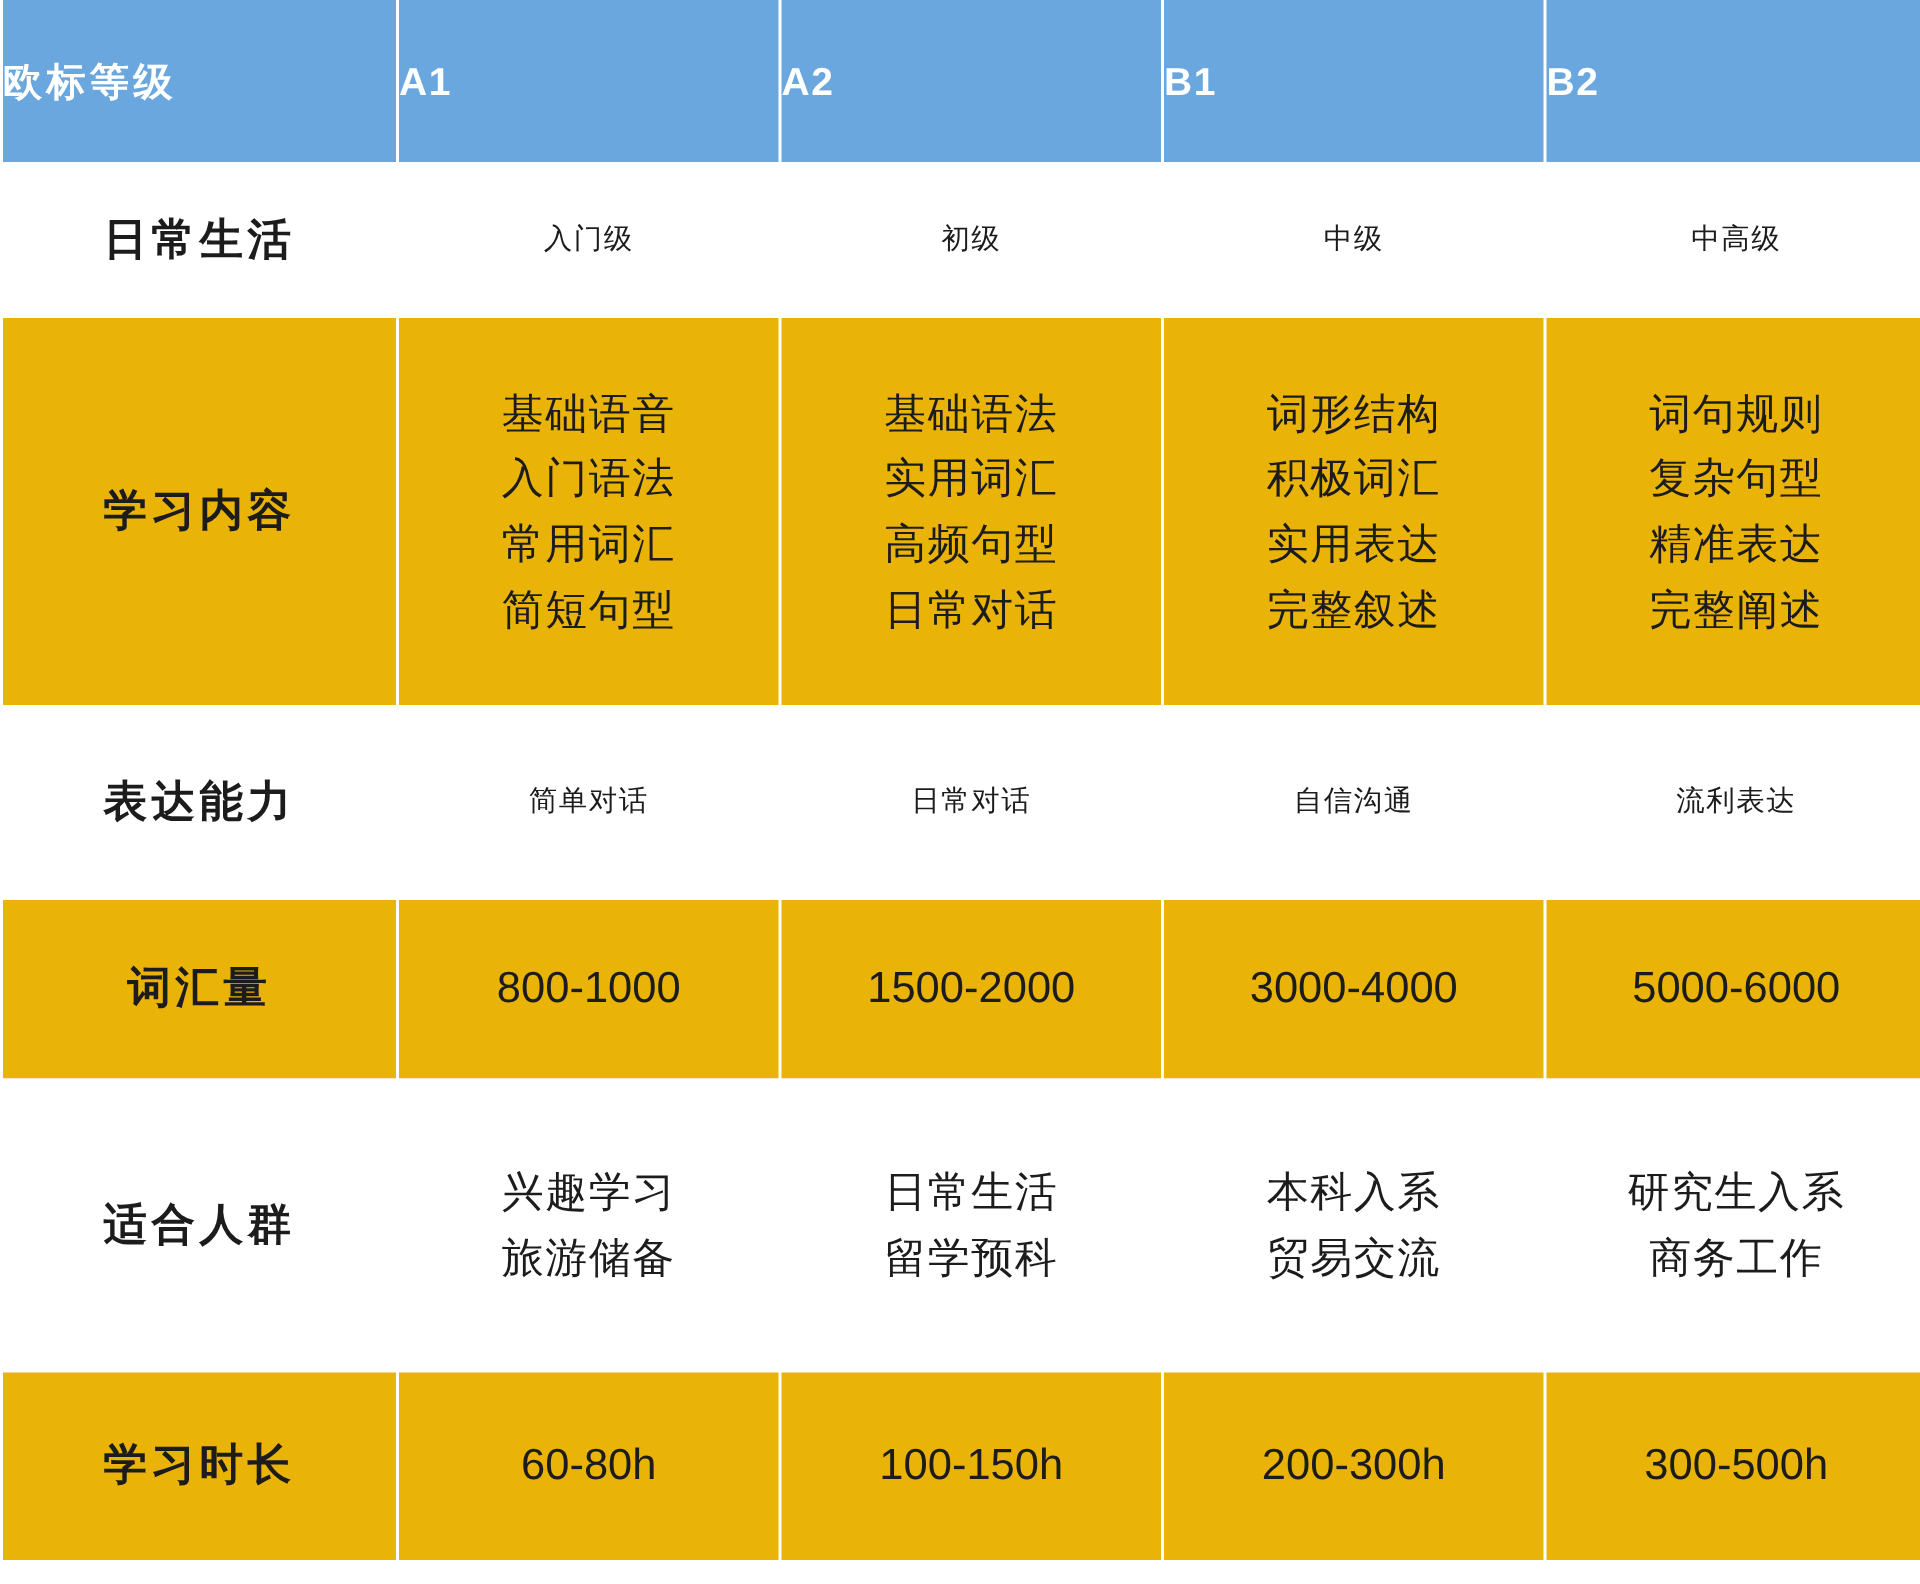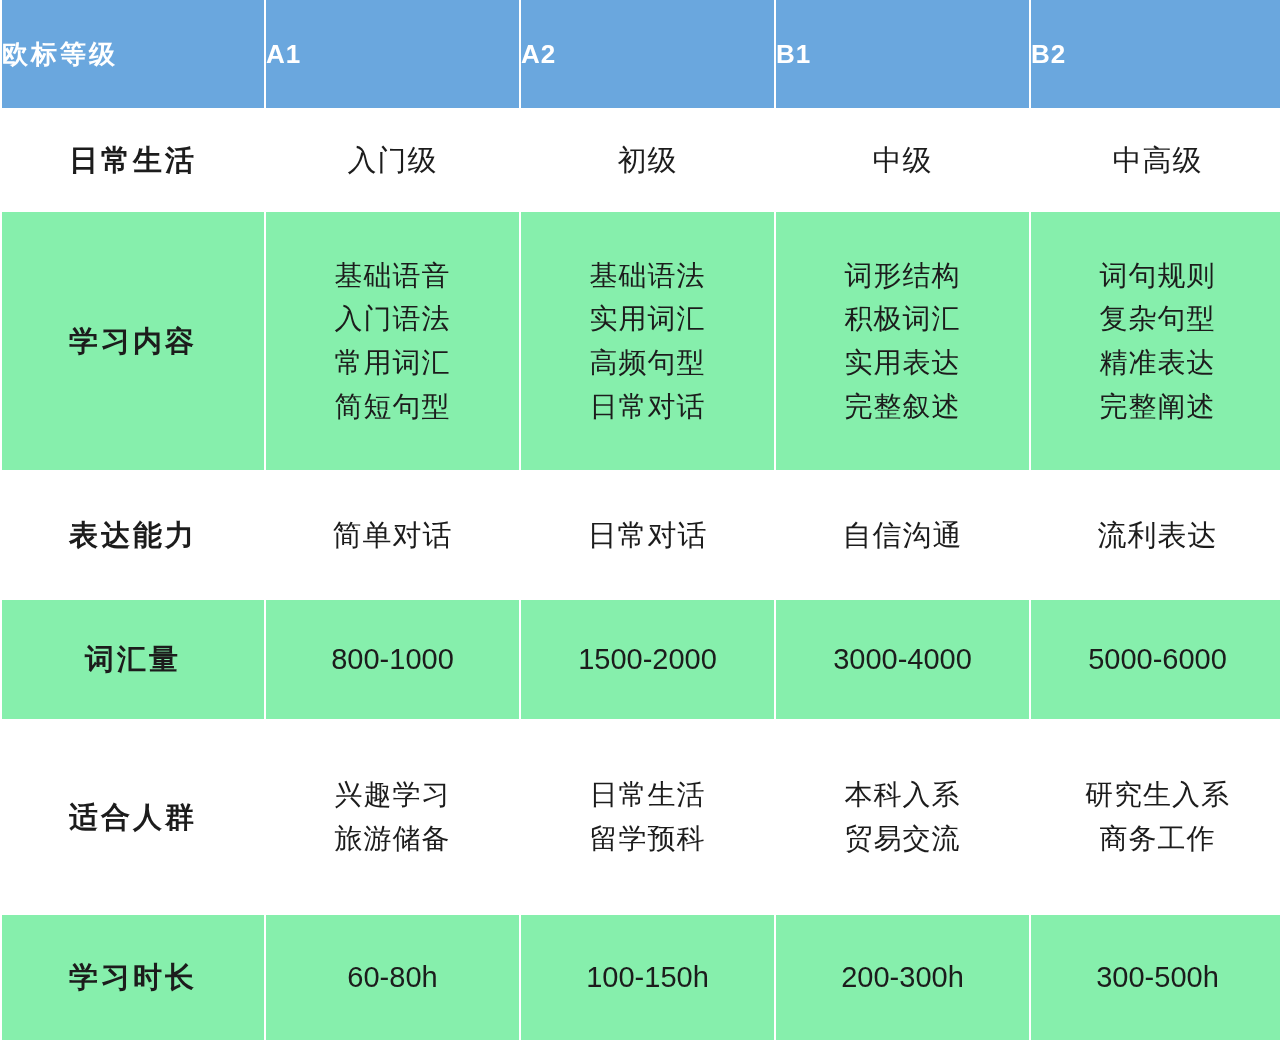--- a/index.html
+++ b/index.html
@@ -40,26 +40,26 @@
     letter-spacing: 1px;
   }
   thead th.head-label {
     letter-spacing: 3px;
   }
 
   tbody td {
     text-align: center;
     vertical-align: middle;
     padding: 0;
-    font-size: 29px;
+    font-size: 19px;
     line-height: 1.45;
     color: #1c1c1c;
   }
   tbody tr.shaded td {
-    background: #86efac;
+    background: #eab308;
     margin-left: 16px;
   }
   tbody tr.plain td {
     background: #ffffff;
   }
   tbody td.row-label {
     font-weight: bold;
     font-size: 29px;
     letter-spacing: 3px;
   }

